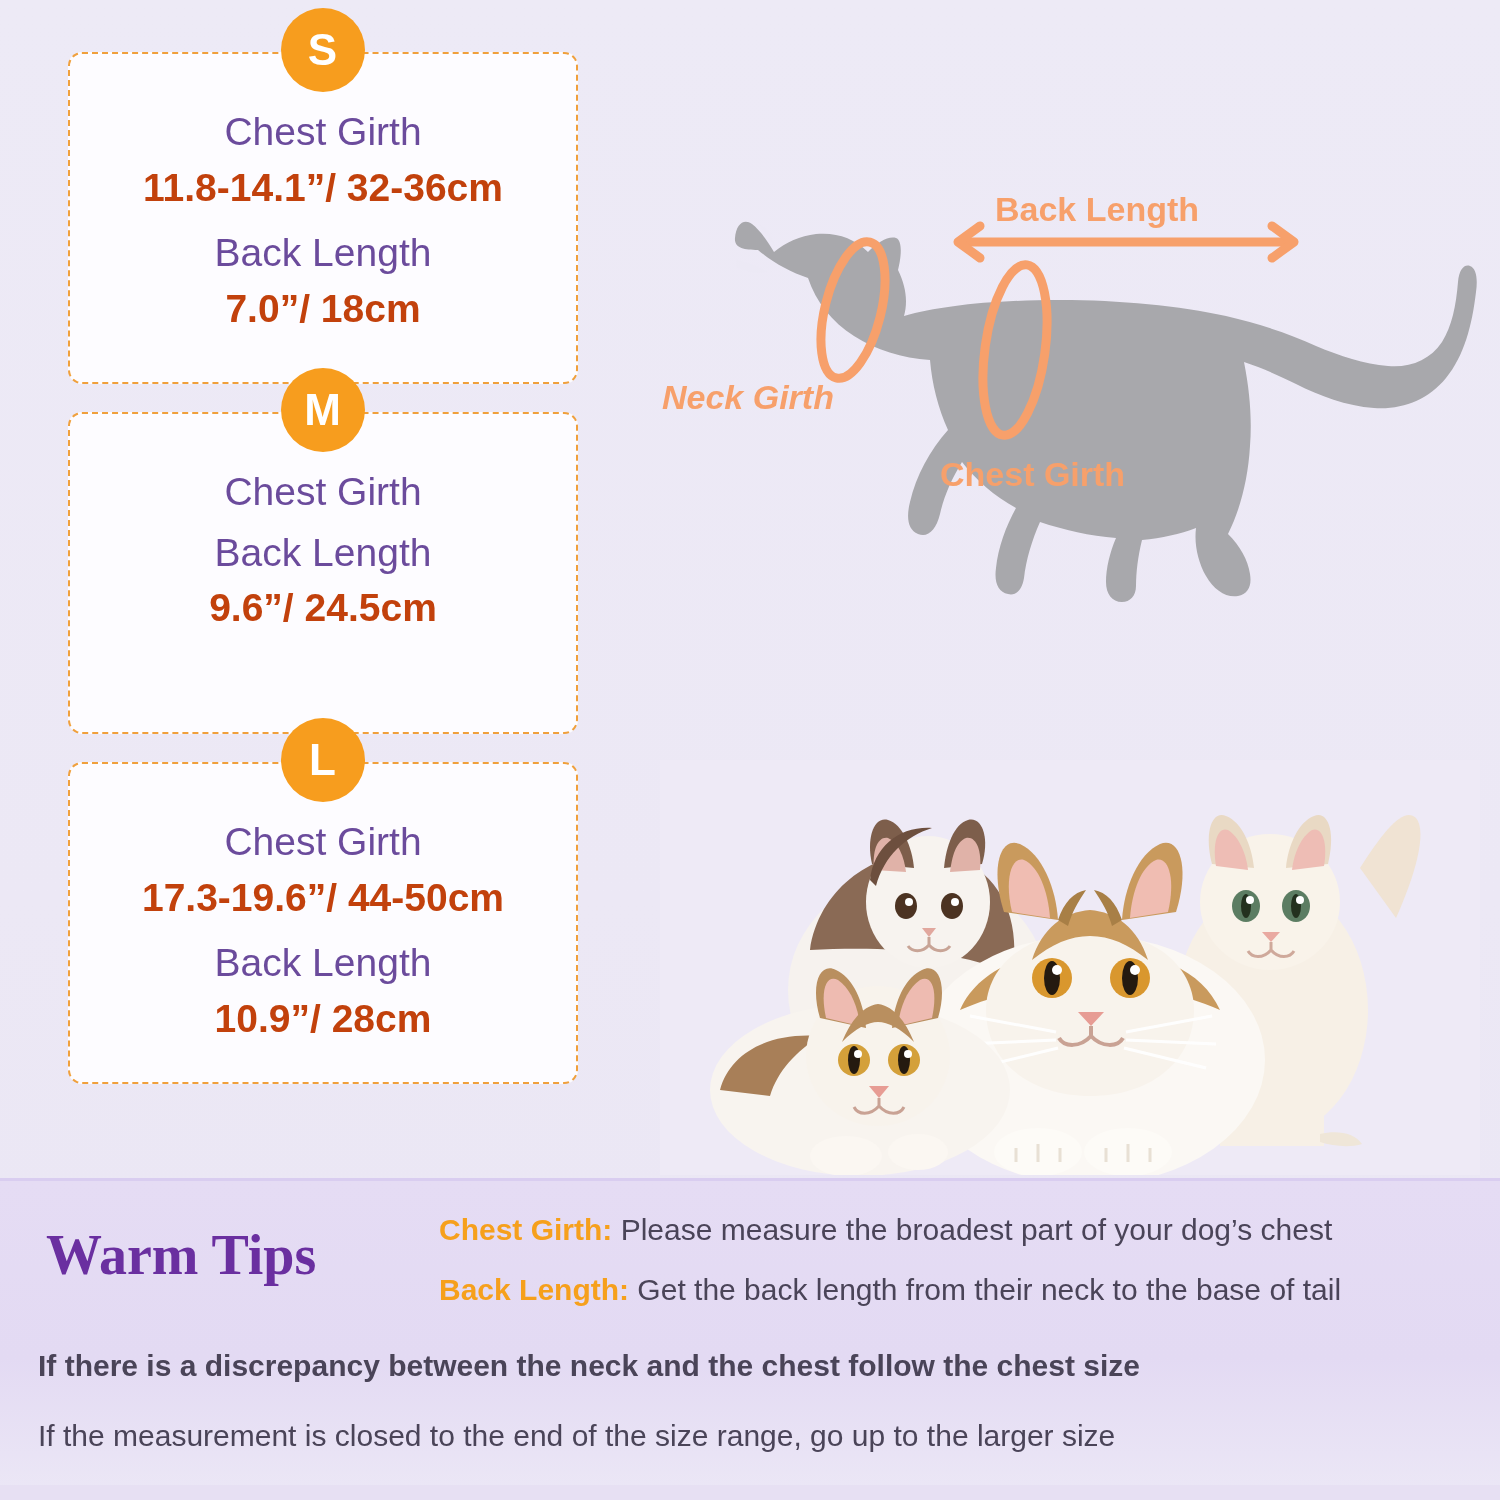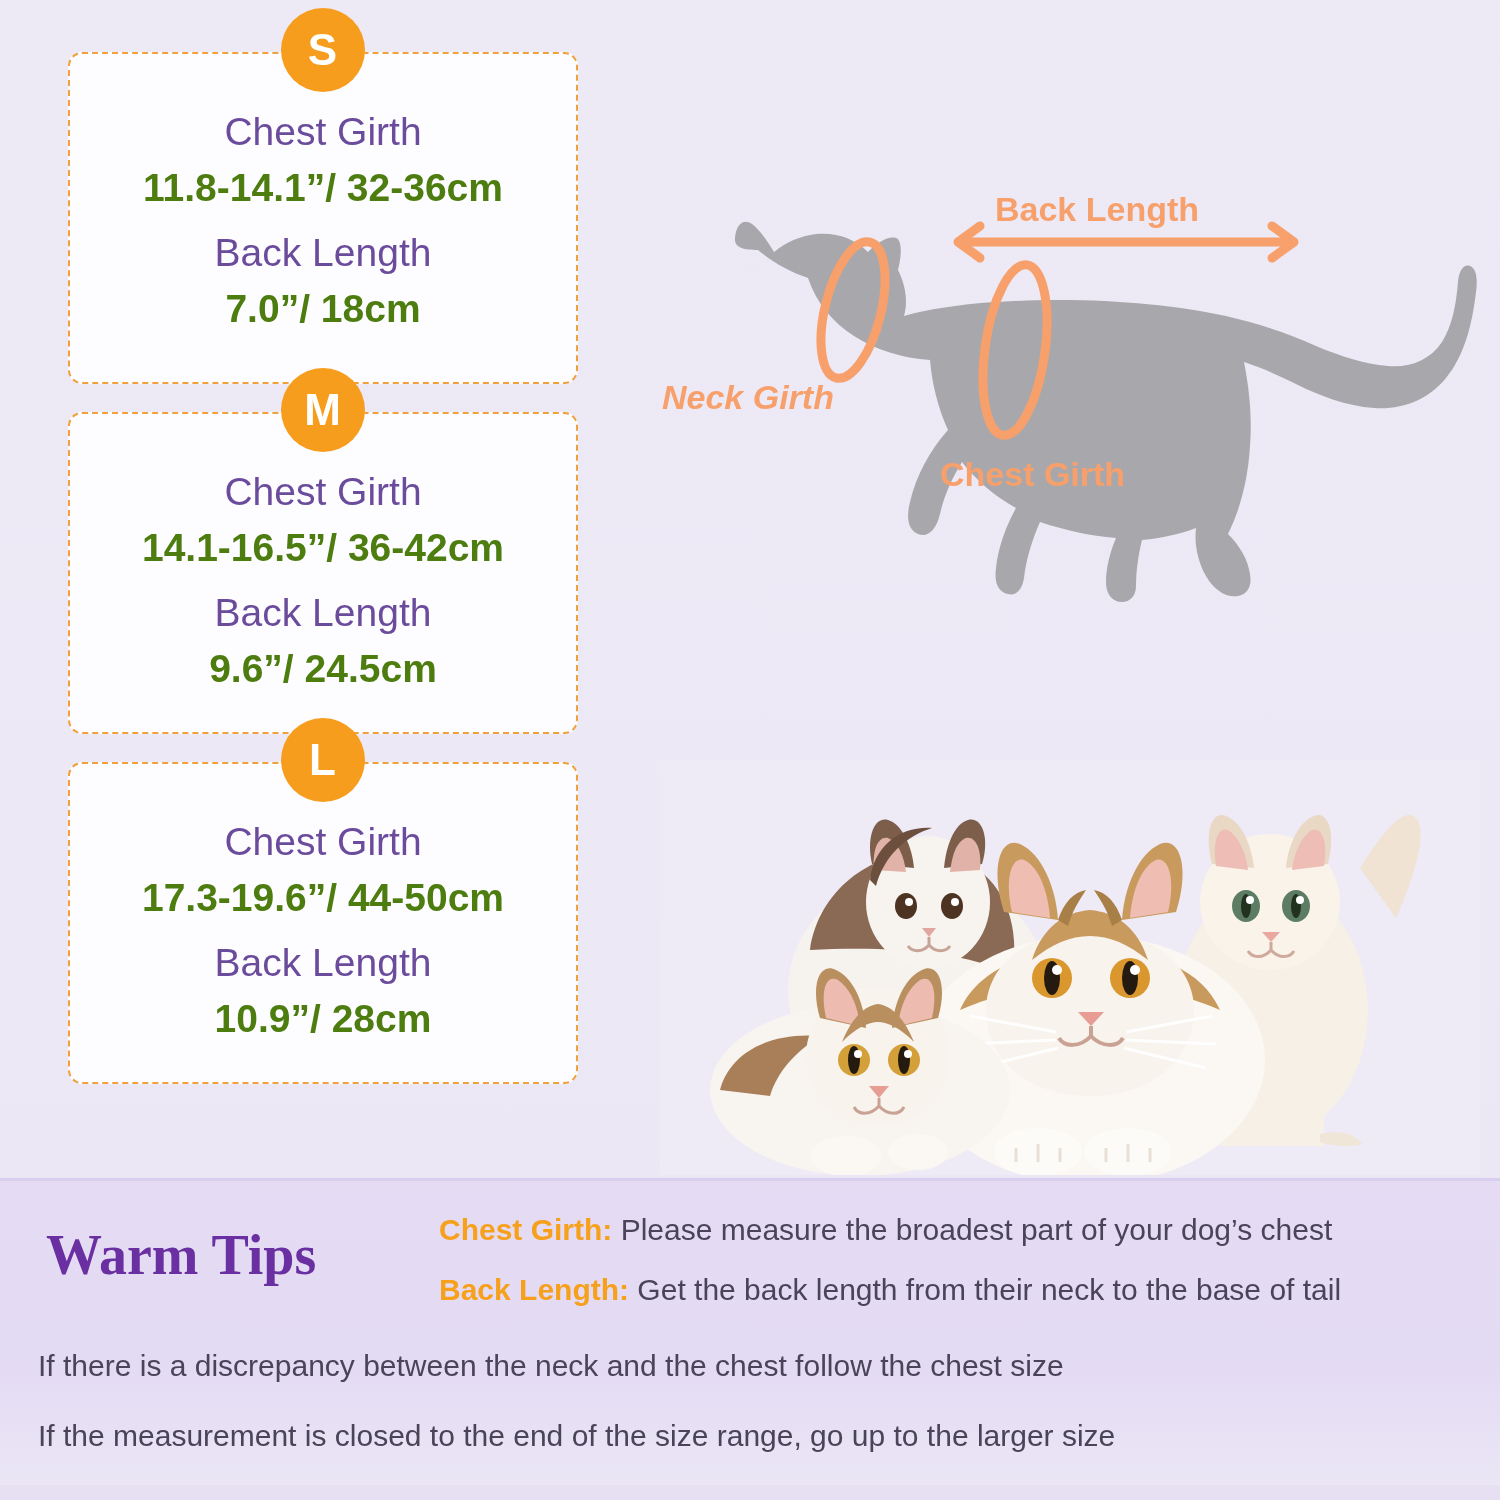--- a/index.html
+++ b/index.html
@@ -70,21 +70,21 @@
     letter-spacing: 1px;
   }
 
   .lbl {
     color: #6b4b9c;
     font-size: 39px;
     line-height: 1.45;
     margin: 4px 0 0 0;
   }
   .val {
-    color: #4d7c0f;
+    color: #c2410c;
     font-size: 39px;
     font-weight: bold;
     line-height: 1.4;
     margin: 0 0 10px 0;
   }
 
   
   .cat-diagram {
     position: absolute;
     left: 640px;
@@ -148,21 +148,21 @@
   .tip-1 { top: 32px; }
   .tip-2 { top: 92px; }
 
   .tip-line {
     position: absolute;
     left: 38px;
     font-size: 30px;
     color: #4a4458;
     white-space: nowrap;
   }
-  .tip-3 { top: 168px; }
+  .tip-3 { top: 168px; font-weight: bold; }
   .tip-4 { top: 238px; }
 
   .bottom-strip {
     position: absolute;
     left: 0;
     bottom: 0;
     width: 1500px;
     height: 18px;
     background: #e7e0f3;
   }
@@ -180,21 +180,20 @@
         <div class="size-badge">S</div>
         <div class="lbl">Chest Girth</div>
         <div class="val">11.8-14.1”/ 32-36cm</div>
         <div class="lbl">Back Length</div>
         <div class="val">7.0”/ 18cm</div>
       </div>
 
       <div class="size-card card-m">
         <div class="size-badge">M</div>
         <div class="lbl">Chest Girth</div>
-        <div class="val">14.1-16.5”/ 36-42cm</div>
         <div class="lbl">Back Length</div>
         <div class="val">9.6”/ 24.5cm</div>
       </div>
 
       <div class="size-card card-l">
         <div class="size-badge">L</div>
         <div class="lbl">Chest Girth</div>
         <div class="val">17.3-19.6”/ 44-50cm</div>
         <div class="lbl">Back Length</div>
         <div class="val">10.9”/ 28cm</div>

